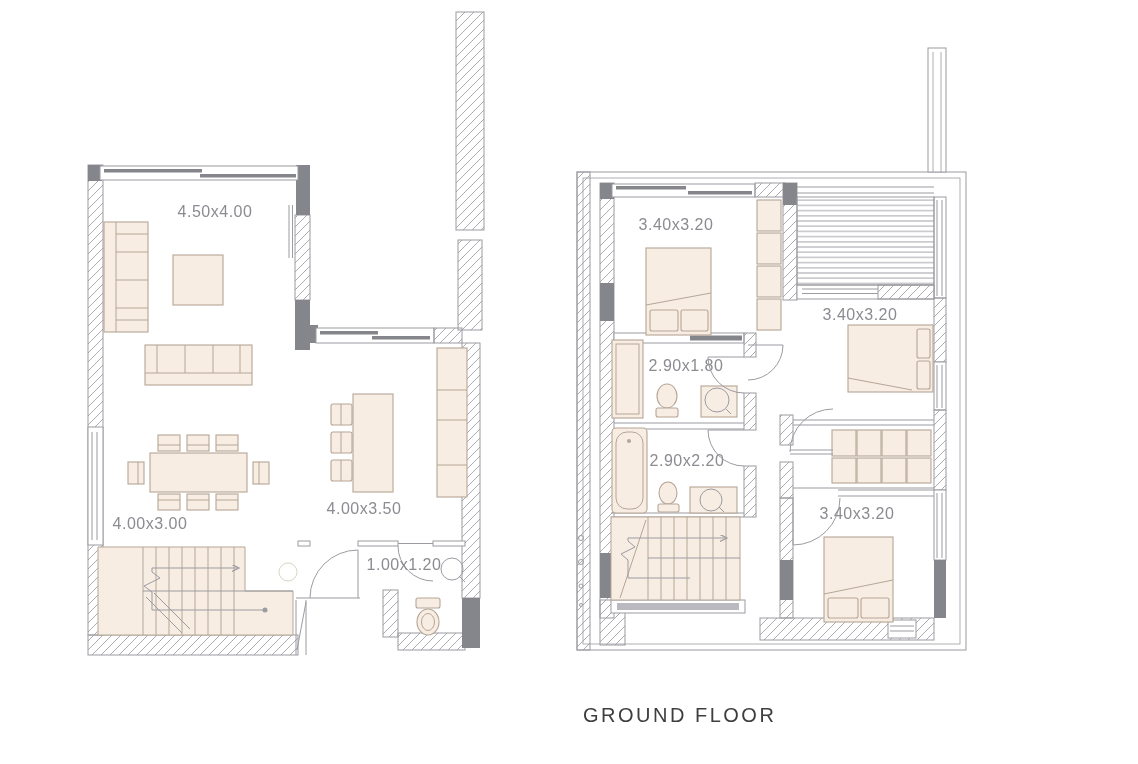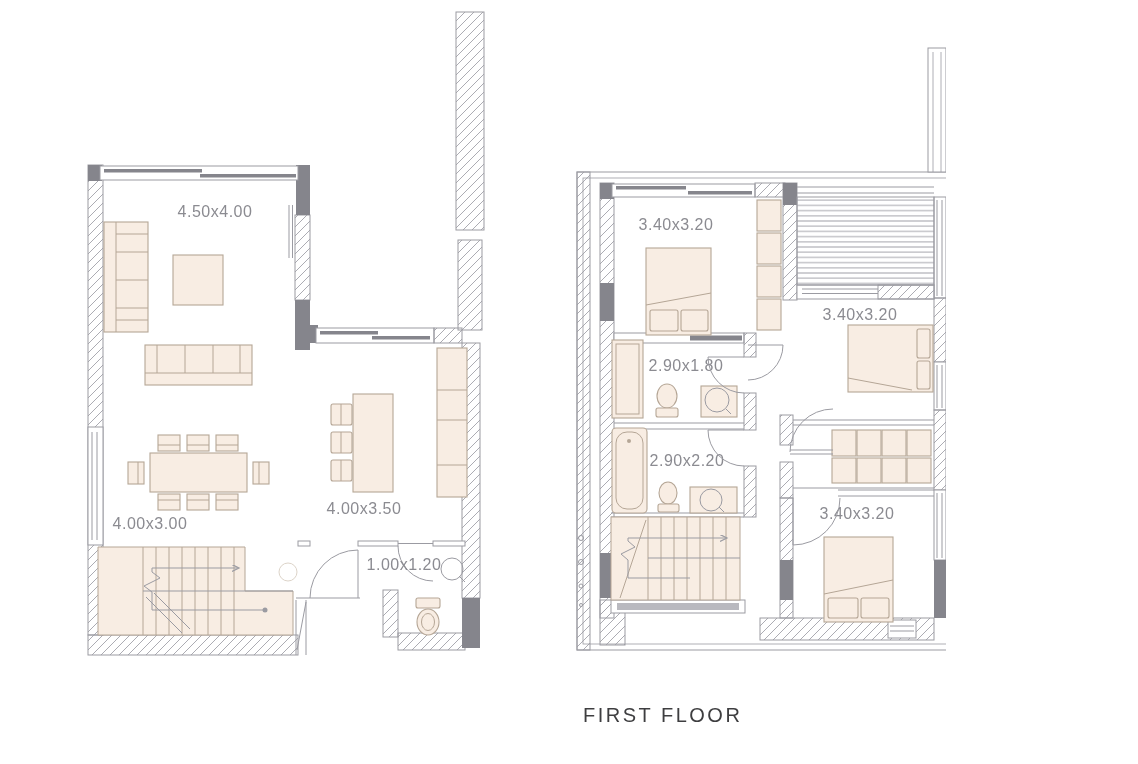--- a/index.html
+++ b/index.html
@@ -1,20 +1,20 @@
 <!DOCTYPE html>
 <html style="--wall: #85858c; --line: #9b9ba2; --furn-fill: #f8ede3; --furn-stroke: #b5a696; --dim: #8b8b91; --title: #3e3e40; --bg: #ffffff;"><head>
 <meta charset="utf-8">
 <style>
   :root{
     --wall:#85858c; --line:#9b9ba2; --furn-fill:#f8ede3; --furn-stroke:#b5a696;
     --dim:#8b8b91; --title:#3e3e40; --bg:#ffffff;
   }
   html,body{margin:0;padding:0;background:var(--bg);}
-  .canvas{position:relative;width:946px;height:764px;background:var(--bg);overflow:hidden;
+  .canvas{position:relative;width:1138px;height:764px;background:var(--bg);overflow:hidden;
           font-family:"Liberation Sans", sans-serif;}
   .canvas svg{position:absolute;left:0;top:0;}
   .floor-title{position:absolute;top:704px;font-size:20px;letter-spacing:2.5px;
                color:var(--title);font-weight:400;white-space:nowrap;}
   .t-ground{left:86px;} .t-first{left:583px;}
   
   .h{fill:url(#hatch);stroke:var(--line);stroke-width:1;}
   .w{fill:var(--wall);stroke:none;}
   .wb{fill:#fff;stroke:var(--line);stroke-width:1;}
   .bar{fill:var(--wall);}
@@ -417,14 +417,14 @@
       <line class="furnln" x1="700" y1="517" x2="700" y2="600"></line>
       <line class="furnln" x1="713" y1="517" x2="713" y2="600"></line>
       <line class="furnln" x1="726" y1="517" x2="726" y2="600"></line>
       <line class="ln" x1="648" y1="558" x2="740" y2="558"></line>
       <line class="furnln" x1="646" y1="520" x2="620" y2="598"></line>
       <path class="ln" d="M690,578 H628 V560 L621,554 L635,547 L628,541 V538 H726" marker-end="url(#arr)"></path>
     </g>
   </g>
 </svg>
 
-<div class="floor-title t-first">FIRST FLOOR</div>
+<div class="floor-title t-first">GROUND FLOOR</div>
 </div>
 
 </body></html>

